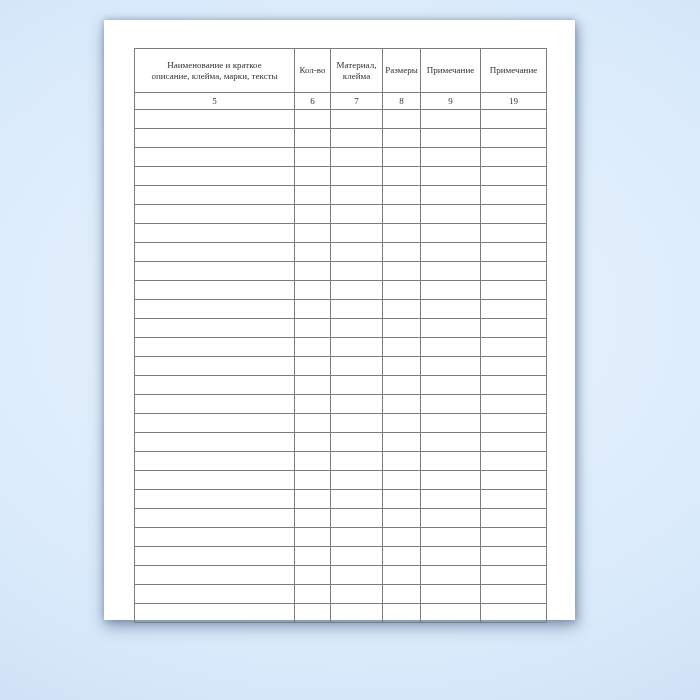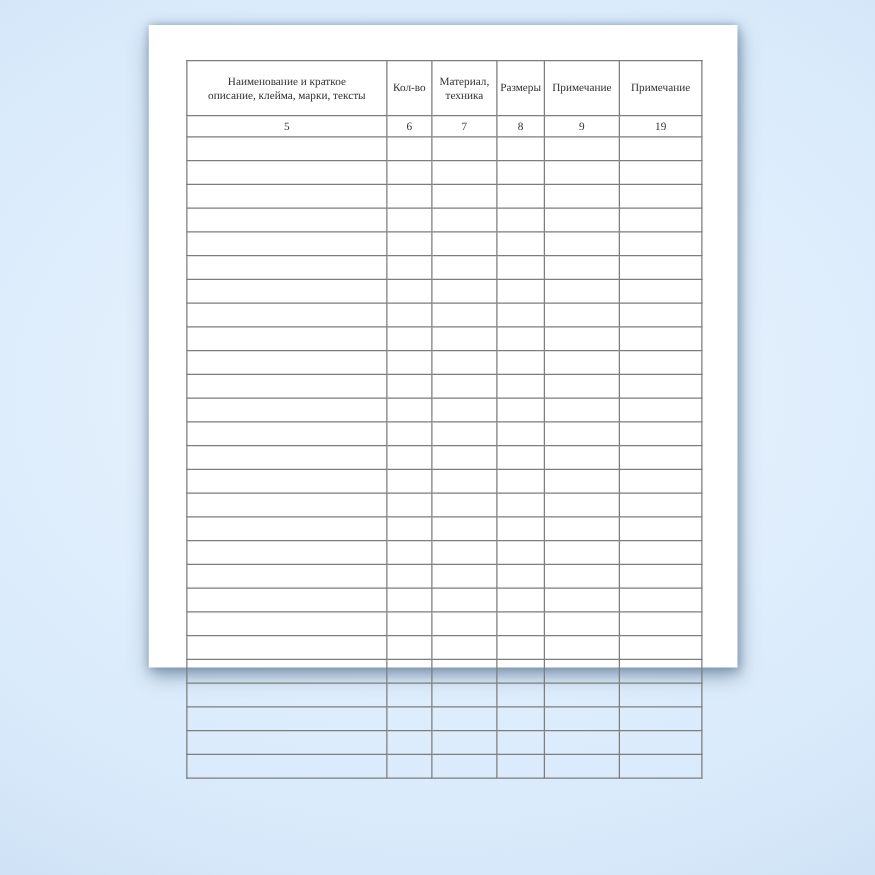--- a/index.html
+++ b/index.html
@@ -12,24 +12,24 @@
       font-family: "Liberation Serif", "DejaVu Serif", serif;
     }
     .backdrop {
       position: absolute;
       inset: 0;
       background: radial-gradient(ellipse 120% 90% at 50% 45%,
                   #ecf5fe 0%, #d9eafb 55%, #c2d8ee 100%);
     }
     .page {
       position: absolute;
-      left: 119px;
+      left: 104px;
       top: 20px;
       width: 471px;
-      height: 514px;
+      height: 600px;
       background: #ffffff;
       box-shadow: 0 0 6px rgba(104, 128, 153, 0.55),
                   0 7px 16px rgba(80, 105, 135, 0.45),
                   3px 4px 9px rgba(95, 118, 145, 0.35);
       padding-left: 36px;
     }
     table.form {
       position: absolute;
       left: 30px;
       top: 28px;
@@ -68,21 +68,21 @@
         <col style="width:38px">
         <col style="width:60px">
         <col style="width:66px">
       </colgroup>
       <thead>
         <tr class="hdr">
           <th>Наименование и краткое
 описание, клейма, марки, тексты</th>
           <th>Кол-во</th>
           <th>Материал,
-техника</th>
+клейма</th>
           <th>Размеры</th>
           <th>Примечание</th>
           <th>Примечание</th>
         </tr>
         <tr class="num">
           <td>5</td>
           <td>6</td>
           <td>7</td>
           <td>8</td>
           <td>9</td>

